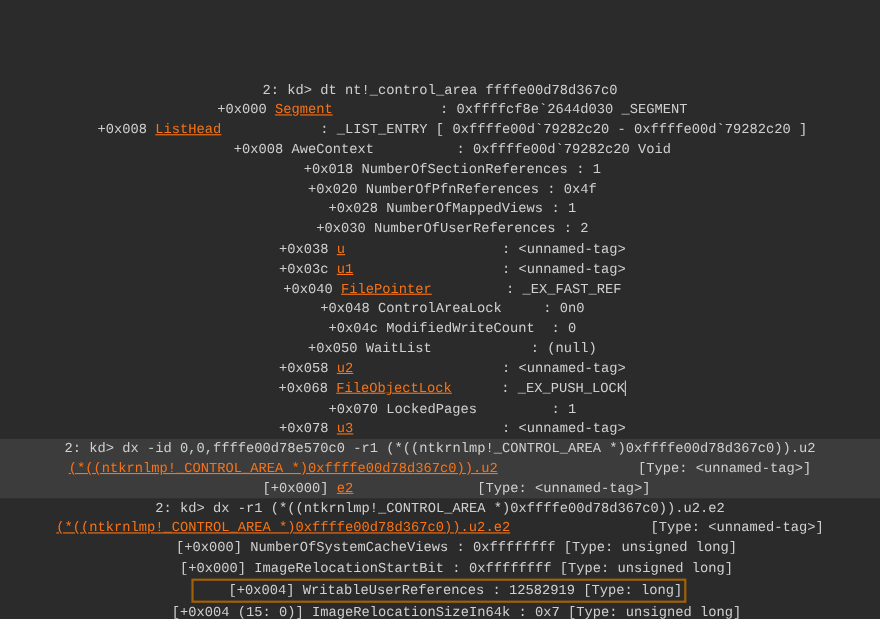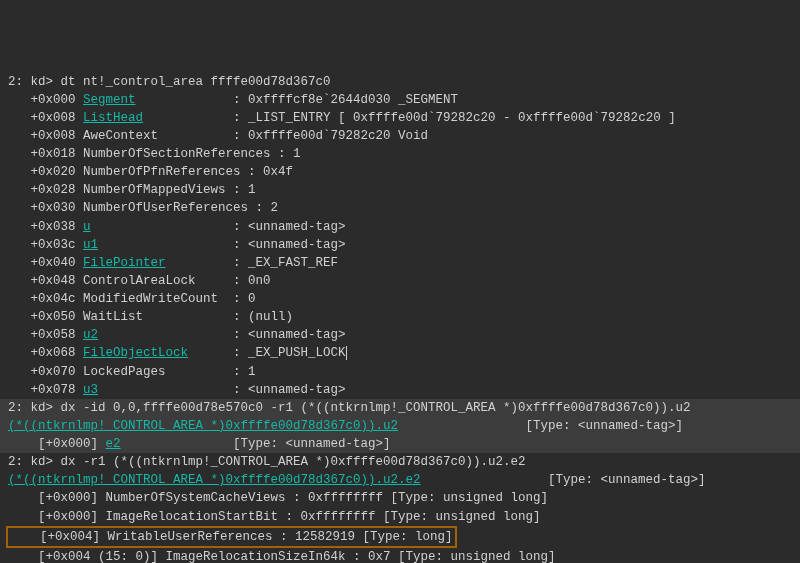--- a/index.html
+++ b/index.html
@@ -7,23 +7,23 @@
     background: #2b2b2b;
     color: #d0d0d0;
     font-family: Consolas, 'Courier New', monospace;
     font-size: 12.5px;
     line-height: 1.45;
     width: 800px;
     height: 563px;
     overflow: hidden;
     white-space: pre;
   }
-  .line { padding: 0 8px; }
+  .line { padding: 0 8px; text-align: center; }
   .link {
-    color: #14b8a6;
+    color: #f97316;
     text-decoration: underline;
   }
   .hl-band {
     background: #3c3c3c;
   }
   .red-box {
     display: inline-block;
     border: 2px solid #a16207;
     padding: 0 2px;
     margin-left: -2px;

